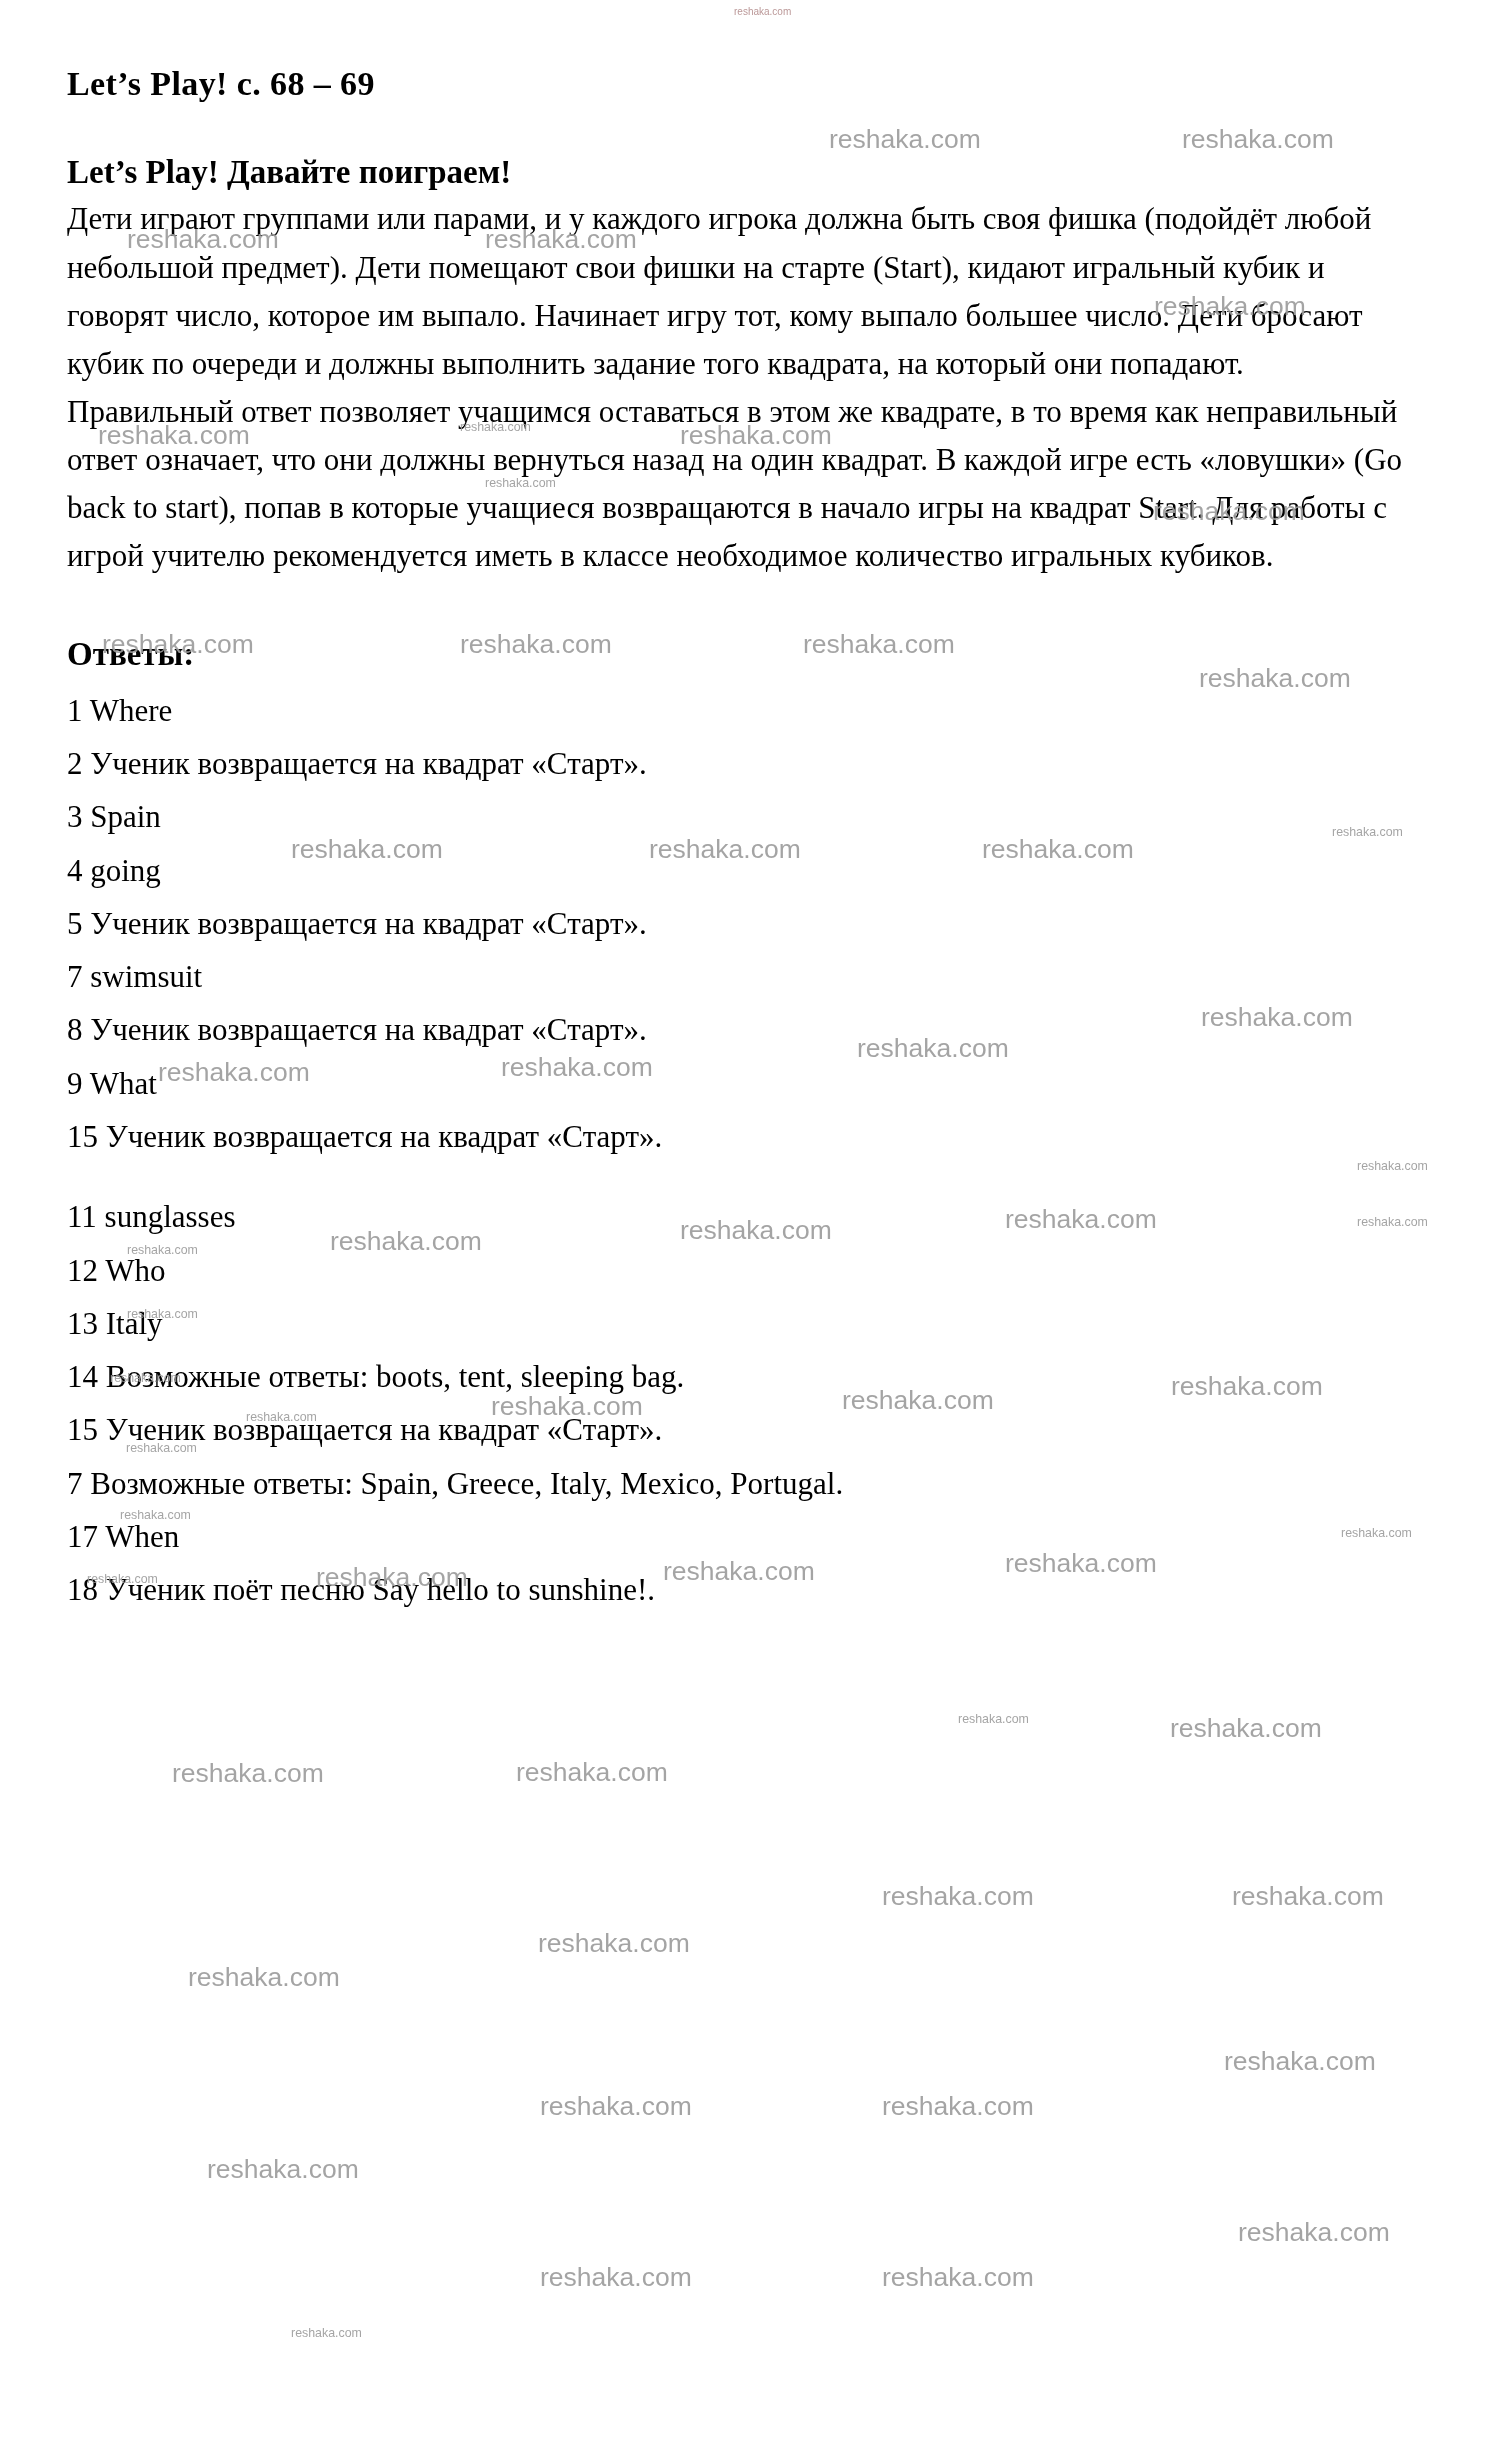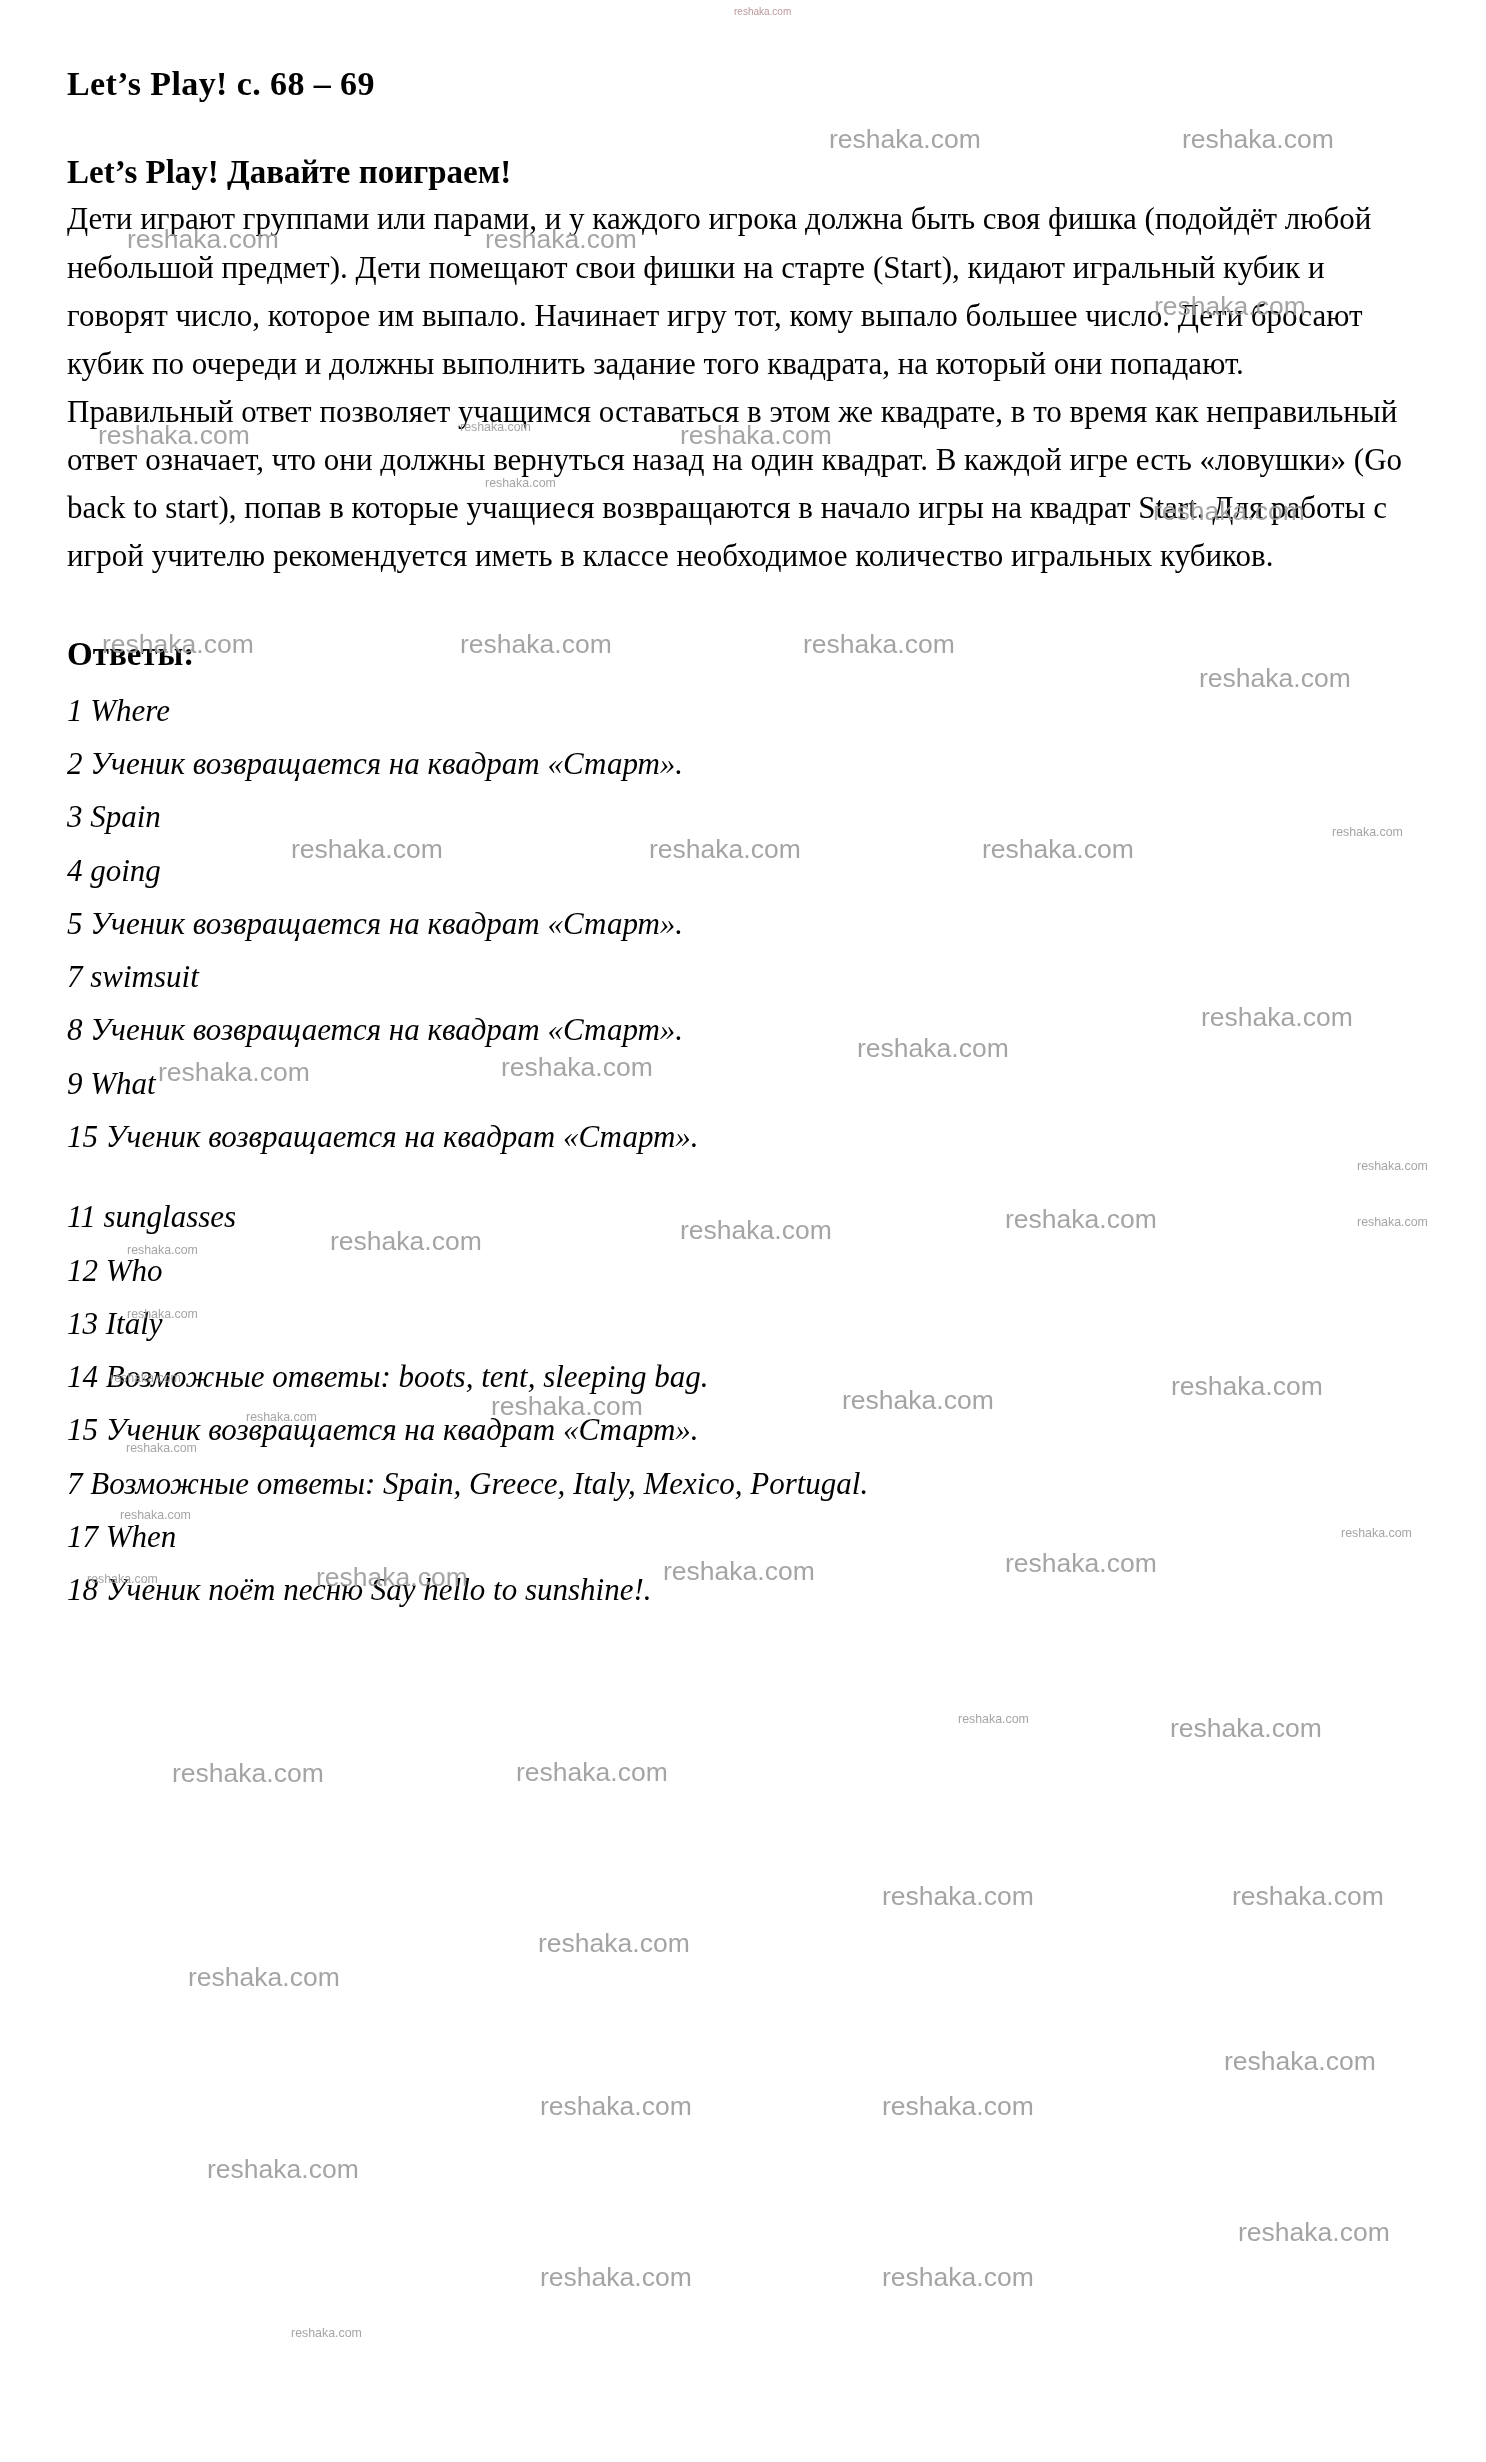--- a/index.html
+++ b/index.html
@@ -55,21 +55,20 @@
   .answer-list {
     margin: 20px 0 0 0;
     padding: 0;
     list-style: none;
   }
   .answer-item {
     font-size: 31px;
     line-height: 1.17;
     margin: 0 0 17px 0;
     white-space: nowrap;
-    font-style: italic;
   }
   .answer-item.gap-before {
     margin-top: 44px;
   }
   
   .wm-layer {
     position: absolute;
     left: 0;
     top: 0;
     width: 1487px;

